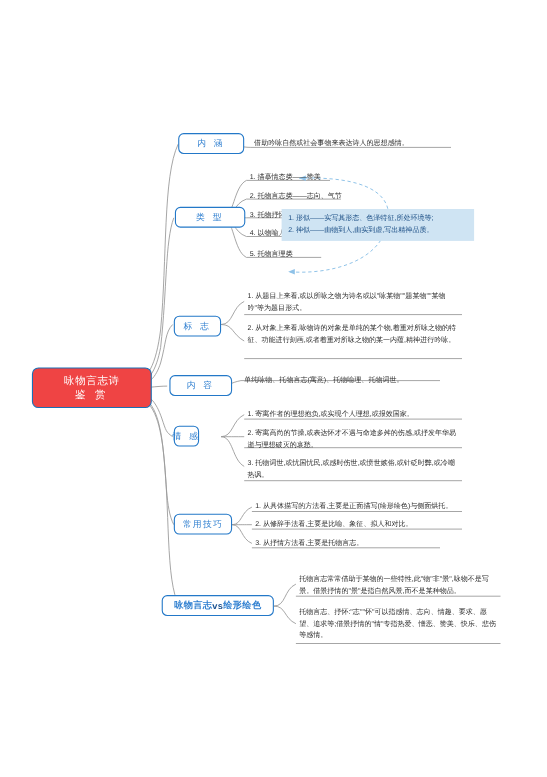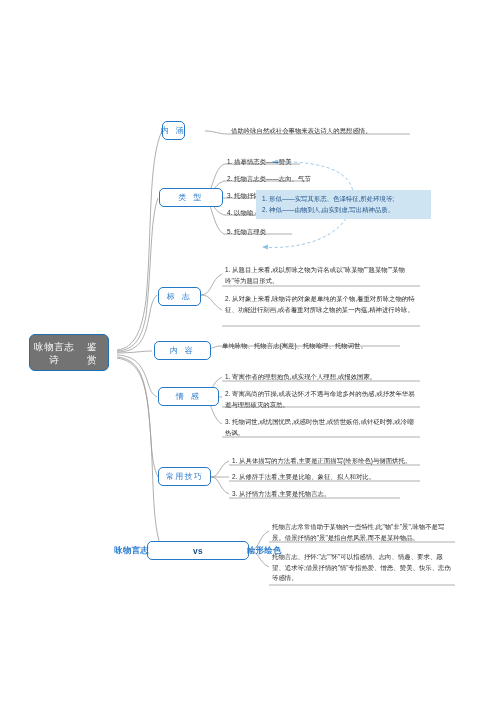--- a/index.html
+++ b/index.html
@@ -28,31 +28,31 @@
     width: 497px;
     height: 706px;
     pointer-events: none;
   }
 
   
   .root-node {
     position: absolute;
     left: 29px;
     top: 334px;
-    width: 80px;
+    width: 109px;
     height: 37px;
-    background: #737373;
+    background: #ef4444;
     border: 1.4px solid #1a6fb5;
     border-radius: 6px;
     color: #ffffff;
     font-size: 9.5px;
     line-height: 13px;
     letter-spacing: 0.6px;
     display: flex;
-    flex-direction: row;
+    flex-direction: column;
     align-items: center;
     justify-content: center;
     text-align: center;
     box-sizing: border-box;
     z-index: 6;
   }
   .root-node .rl2 { letter-spacing: 3px; }
 
   
   .branch-node {
@@ -70,21 +70,20 @@
     box-sizing: border-box;
     padding: 0 4px;
     height: 19px;
     z-index: 5;
     white-space: nowrap;
   }
   .branch-node.wide {
     letter-spacing: 0.3px;
     font-weight: bold;
     font-size: 8.4px;
-    gap: 44px;
   }
   .branch-node.wide .vs { color: #19508f; }
 
   
   .leaf {
     position: absolute;
     font-size: 6.4px;
     line-height: 10.5px;
     color: #2b2b2b;
     box-sizing: border-box;
@@ -171,37 +170,37 @@
     </g>
     <polygon points="272,162 278,159.5 278,164.5" fill="#8fc2e8"></polygon>
     <polygon points="262,247 268,244.5 268,249.5" fill="#8fc2e8"></polygon>
   </svg>
 
   <div class="root-node">
     <div class="rl1">咏物言志诗</div>
     <div class="rl2">鉴  赏</div>
   </div>
 
-  <div class="branch-node" style="left:162px; top:121px; width:23px;">
+  <div class="branch-node" style="left:162px; top:121px; width:60px;">
     <span>内 涵</span>
   </div>
 
   <div class="branch-node" style="left:159px; top:188px; width:64px;">
     <span>类 型</span>
   </div>
 
   <div class="branch-node" style="left:158px; top:287px; width:43px;">
     <span>标 志</span>
   </div>
 
   <div class="branch-node" style="left:154px; top:341px; width:57px;">
     <span>内 容</span>
   </div>
 
-  <div class="branch-node" style="left:158px; top:387px; width:61px;">
+  <div class="branch-node" style="left:158px; top:387px; width:23px;">
     <span>情 感</span>
   </div>
 
   <div class="branch-node" style="left:158px; top:467px; width:53px; letter-spacing:1.2px;">
     <span>常用技巧</span>
   </div>
 
   <div class="branch-node wide" style="left:147px; top:541px; width:102px;">
     <span>咏物言志</span>
       <span class="vs">vs</span>

